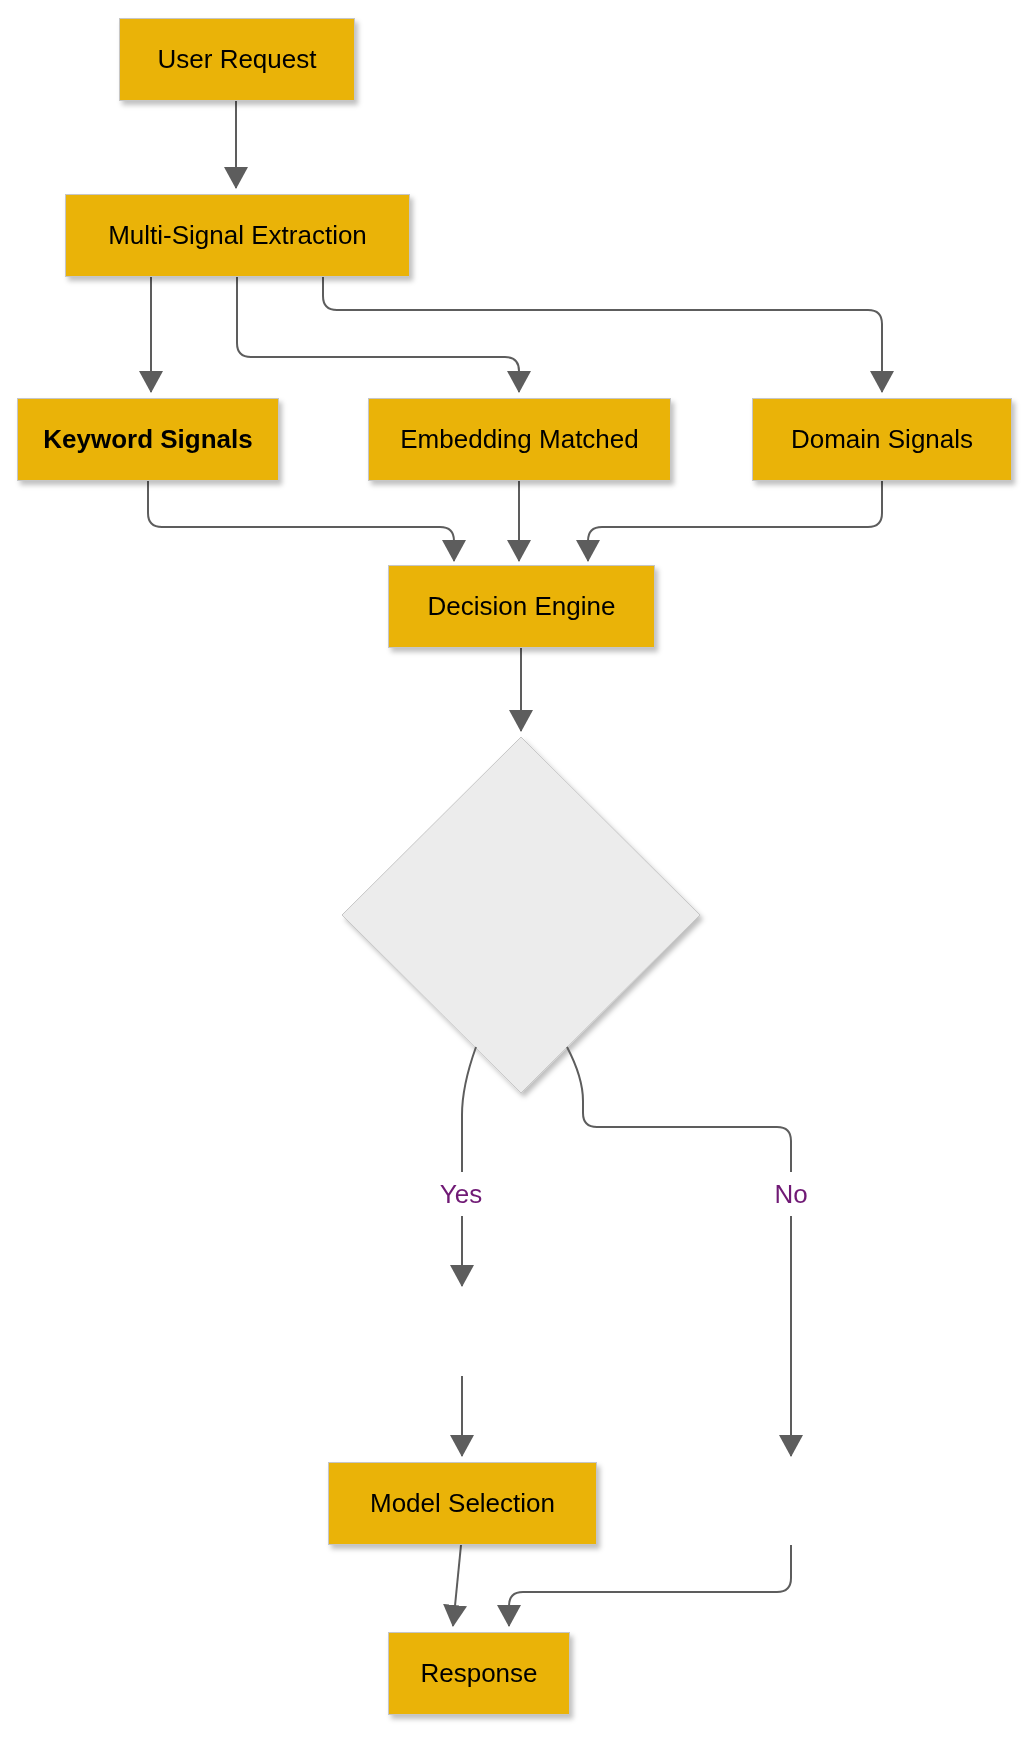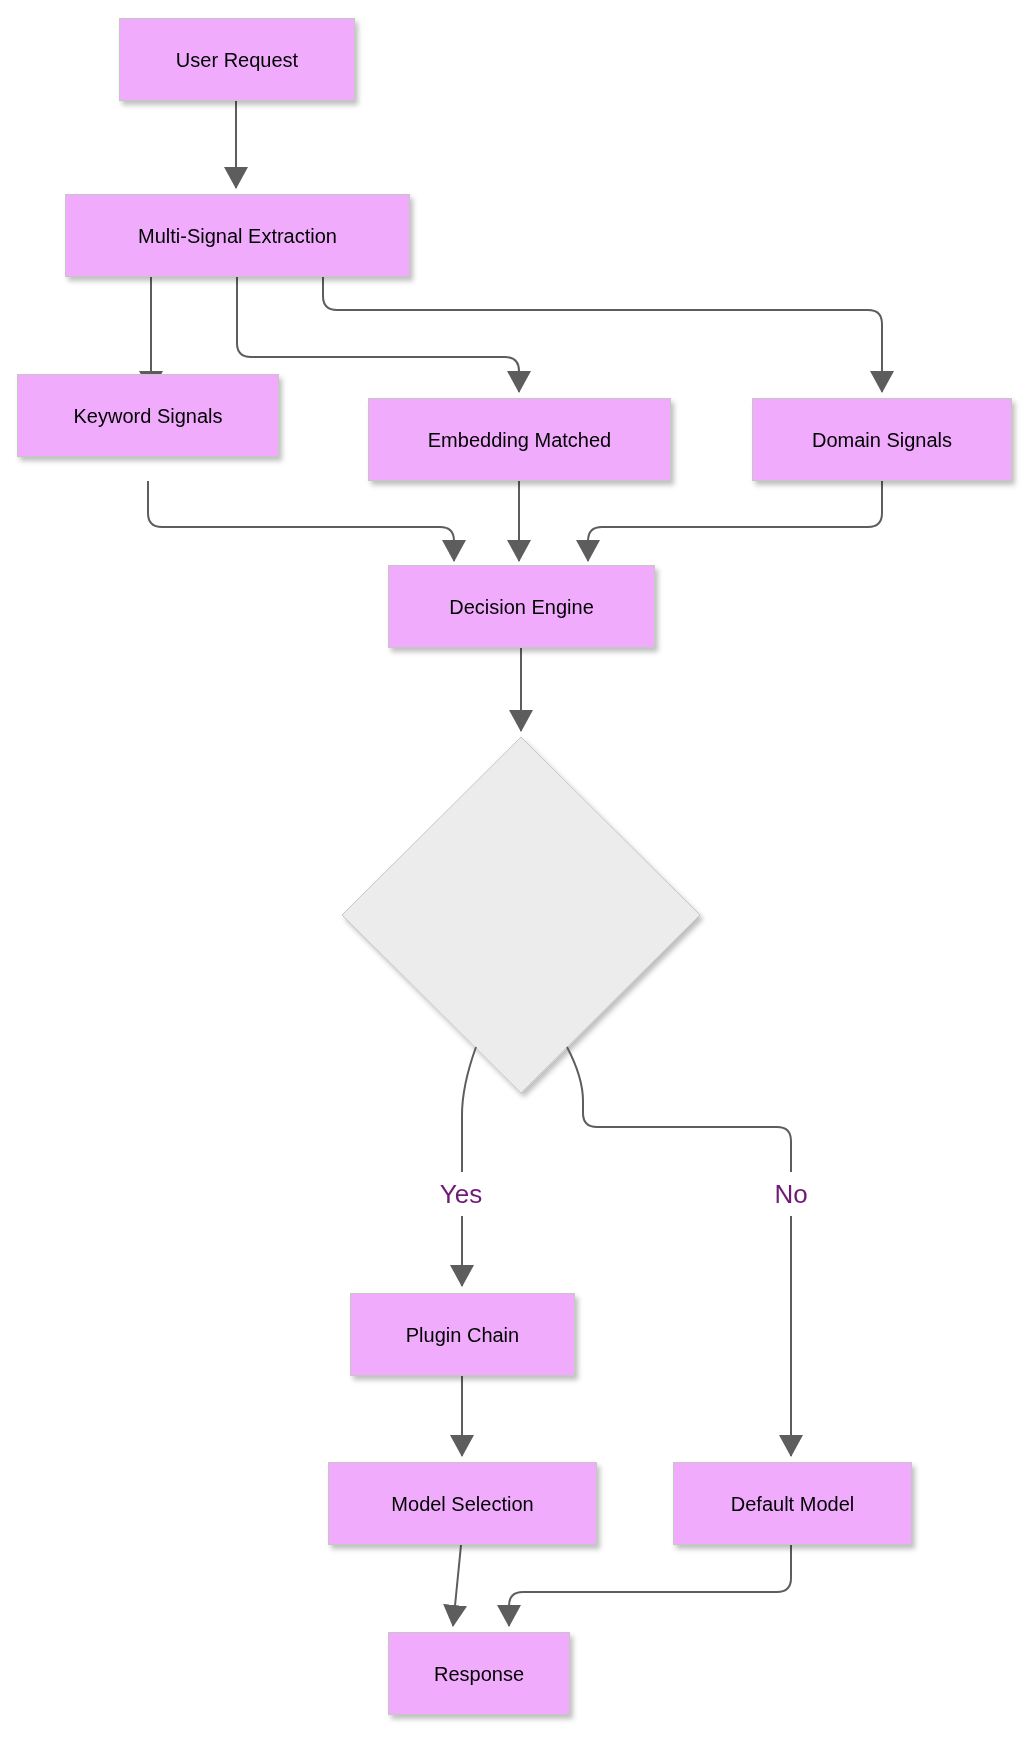--- a/index.html
+++ b/index.html
@@ -25,25 +25,25 @@
     fill: none;
     stroke: #5d5d5d;
     stroke-width: 2px;
   }
   .node {
     position: absolute;
     z-index: 2;
     display: flex;
     align-items: center;
     justify-content: center;
-    background: #f0abfc;
+    background: #eab308;
     border: 1px solid #c6c6c6;
     box-shadow: 3px 4px 5px rgba(0,0,0,0.25);
     color: #000000;
-    font-size: 20px;
+    font-size: 26px;
     line-height: 1.2;
     text-align: center;
     box-sizing: border-box;
   }
   .diamond-label {
     position: absolute;
     z-index: 2;
     display: flex;
     align-items: center;
     justify-content: center;
@@ -92,34 +92,32 @@
     <path class="edge" d="M 567 1047 C 577 1066 583 1083 583 1101 L 583 1113 Q 583 1127 597 1127 L 777 1127 Q 791 1127 791 1141 L 791 1456" marker-end="url(#arrowhead)"></path>
     <path class="edge" d="M 462 1376 L 462 1456" marker-end="url(#arrowhead)"></path>
     <path class="edge" d="M 461 1545 L 453 1626" marker-end="url(#arrowhead)"></path>
     <path class="edge" d="M 791 1545 L 791 1578 Q 791 1592 777 1592 L 523 1592 Q 509 1592 509 1606 L 509 1626" marker-end="url(#arrowhead)"></path>
   </svg>
 
   <div class="node" style="left:119px; top:18px; width:236px; height:83px;">User Request</div>
 
   <div class="node" style="left:65px; top:194px; width:345px; height:83px;">Multi-Signal Extraction</div>
 
-  <div class="node" style="left:17px; top:374px; width:262px; height:83px;">Keyword Signals</div>
+  <div class="node" style="left:17px; top:398px; width:262px; height:83px;font-weight:bold;">Keyword Signals</div>
 
   <div class="node" style="left:368px; top:398px; width:303px; height:83px;">Embedding Matched</div>
 
   <div class="node" style="left:752px; top:398px; width:260px; height:83px;">Domain Signals</div>
 
   <div class="node" style="left:388px; top:565px; width:267px; height:83px;">Decision Engine</div>
 
 
-  <div class="node" style="left:350px; top:1293px; width:225px; height:83px;">Plugin Chain</div>
 
   <div class="node" style="left:328px; top:1462px; width:269px; height:83px;">Model Selection</div>
 
-  <div class="node" style="left:673px; top:1462px; width:239px; height:83px;">Default Model</div>
 
   <div class="node" style="left:388px; top:1632px; width:182px; height:83px;">Response</div>
 
   <div class="edge-label" style="left:427px; top:1172px; width:68px; height:44px;">Yes</div>
 
   <div class="edge-label" style="left:759px; top:1172px; width:64px; height:44px;">No</div>
 
 </div>
 
 </body></html>

